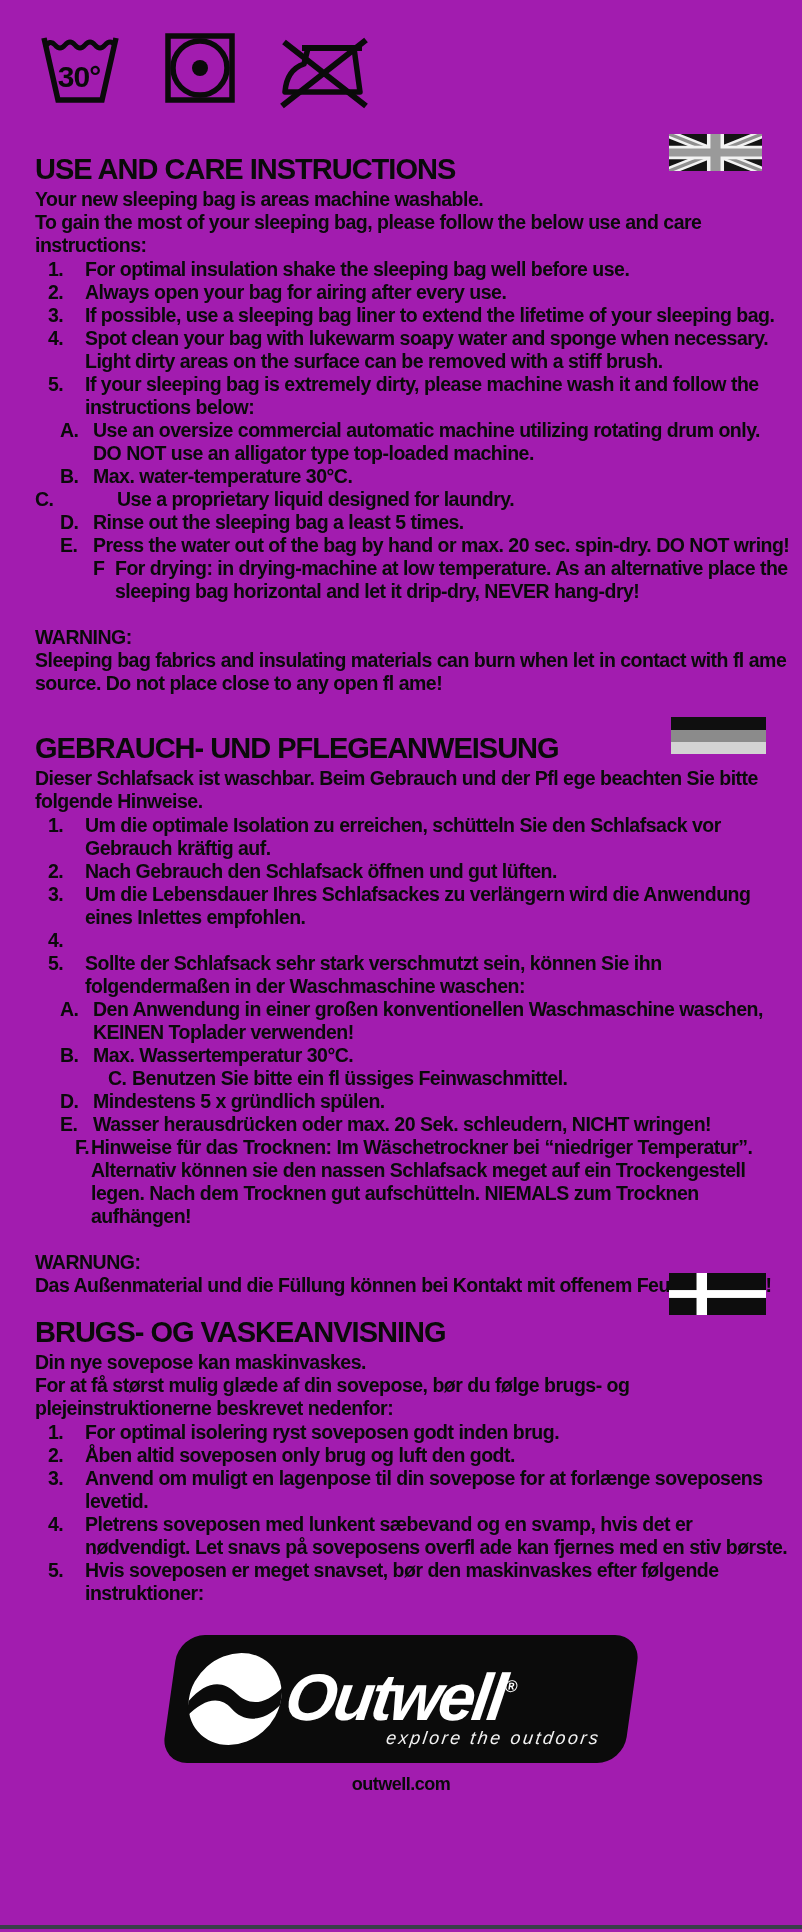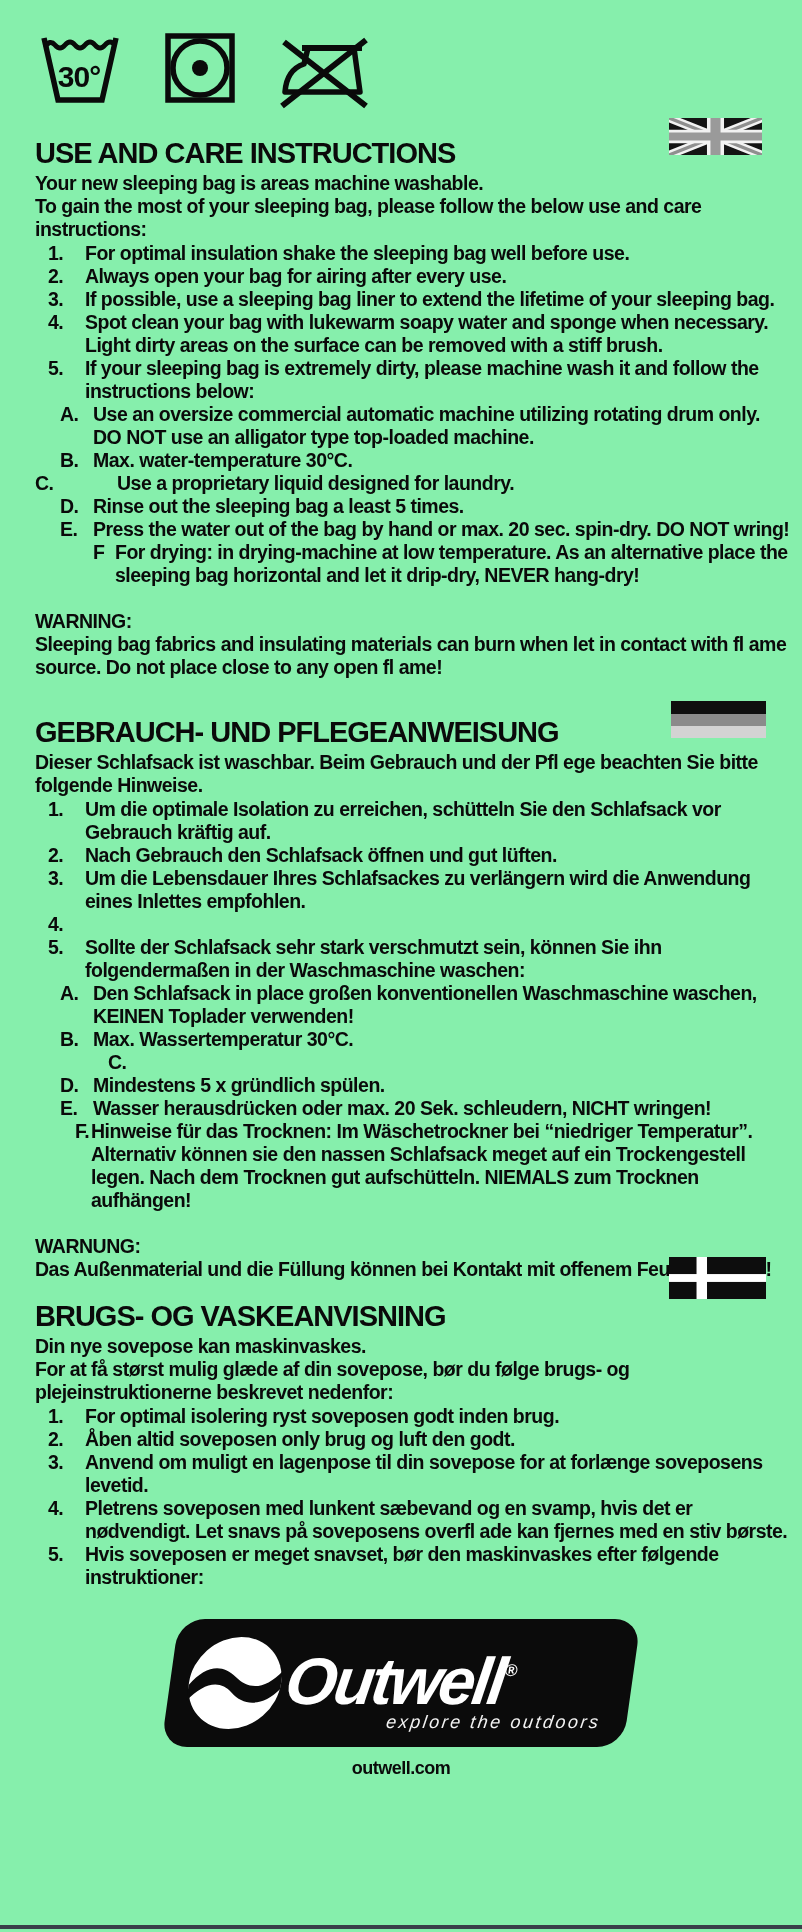--- a/index.html
+++ b/index.html
@@ -1,28 +1,28 @@
 <!DOCTYPE html>
 <html><head>
 <meta charset="utf-8">
 <style>
   html,body { margin:0; padding:0; background:#ffffff; }
   body { font-family:"Liberation Sans", sans-serif; color:#0a0a0a; }
-  .page { width:802px; height:1932px; position:relative; overflow:hidden; background:#86efac;
+  .page { width:802px; height:1932px; position:relative; overflow:hidden; background:#a21caf;
           font-weight:700; font-size:19.5px; line-height:23px; letter-spacing:-0.5px; }
 
   
   .icons-row { display:flex; align-items:flex-start; gap:38px; padding:30px 0 6px 36px; }
   .care-icon { display:block; }
 
   
   .sec { position:relative; padding:0 10px 0 35px; }
   .sec h2 { font-size:29px; line-height:31px; letter-spacing:-1px; margin:0 0 3px 0; font-weight:700; }
   .sec p { margin:0; }
-  .sec-en { margin-top:20px; }
+  .sec-en { margin-top:36px; }
   .sec-de { margin-top:38px; }
   .sec-da { margin-top:20px; }
 
   .flag { position:absolute; display:block; }
   .flag-uk { right:40px; top:-20px; width:93px; height:37px; }
   .flag-de { right:36px; top:-16px; width:95px; height:37px; }
   .flag-da { right:36px; top:-44px; width:97px; height:42px; }
 
   ol { list-style:none; margin:0; padding:0; }
   ol.num { margin-top:1px; }
@@ -139,25 +139,25 @@
         <li><span class="m">2.</span><span>Nach Gebrauch den Schlafsack öffnen und gut lüften.</span></li>
 
         <li><span class="m">3.</span><span>Um die Lebensdauer Ihres Schlafsackes zu verlängern wird die Anwendung eines Inlettes empfohlen.</span></li>
 
         <li><span class="m">4.</span></li>
 
         <li><span class="m">5.</span><span>Sollte der Schlafsack sehr stark verschmutzt sein, können Sie ihn folgendermaßen in der Waschmaschine waschen:</span></li>
       </ol>
     <ol class="let">
 
-        <li><span class="m">A.</span><span>Den Schlafsack in place großen konventionellen Waschmaschine waschen, KEINEN Toplader verwenden!</span></li>
+        <li><span class="m">A.</span><span>Den Anwendung in einer großen konventionellen Waschmaschine waschen, KEINEN Toplader verwenden!</span></li>
 
         <li><span class="m">B.</span><span>Max. Wassertemperatur 30°C.</span></li>
 
-        <li><span class="m">C.</span></li>
+        <li><span class="m">C.</span><span>Benutzen Sie bitte ein fl üssiges Feinwaschmittel.</span></li>
 
         <li><span class="m">D.</span><span>Mindestens 5 x gründlich spülen.</span></li>
 
         <li><span class="m">E.</span><span>Wasser herausdrücken oder max. 20 Sek. schleudern, NICHT wringen!</span></li>
 
         <li><span class="m">F.</span><span>Hinweise für das Trocknen: Im Wäschetrockner bei “niedriger Temperatur”. Alternativ können sie den nassen Schlafsack meget auf ein Trockengestell legen. Nach dem Trocknen gut aufschütteln. NIEMALS zum Trocknen aufhängen!</span></li>
       </ol>
     <div class="warning">
       <p class="wt">WARNUNG:</p>
       <p>Das Außenmaterial und die Füllung können bei Kontakt mit offenem Feuer brennen!</p>

